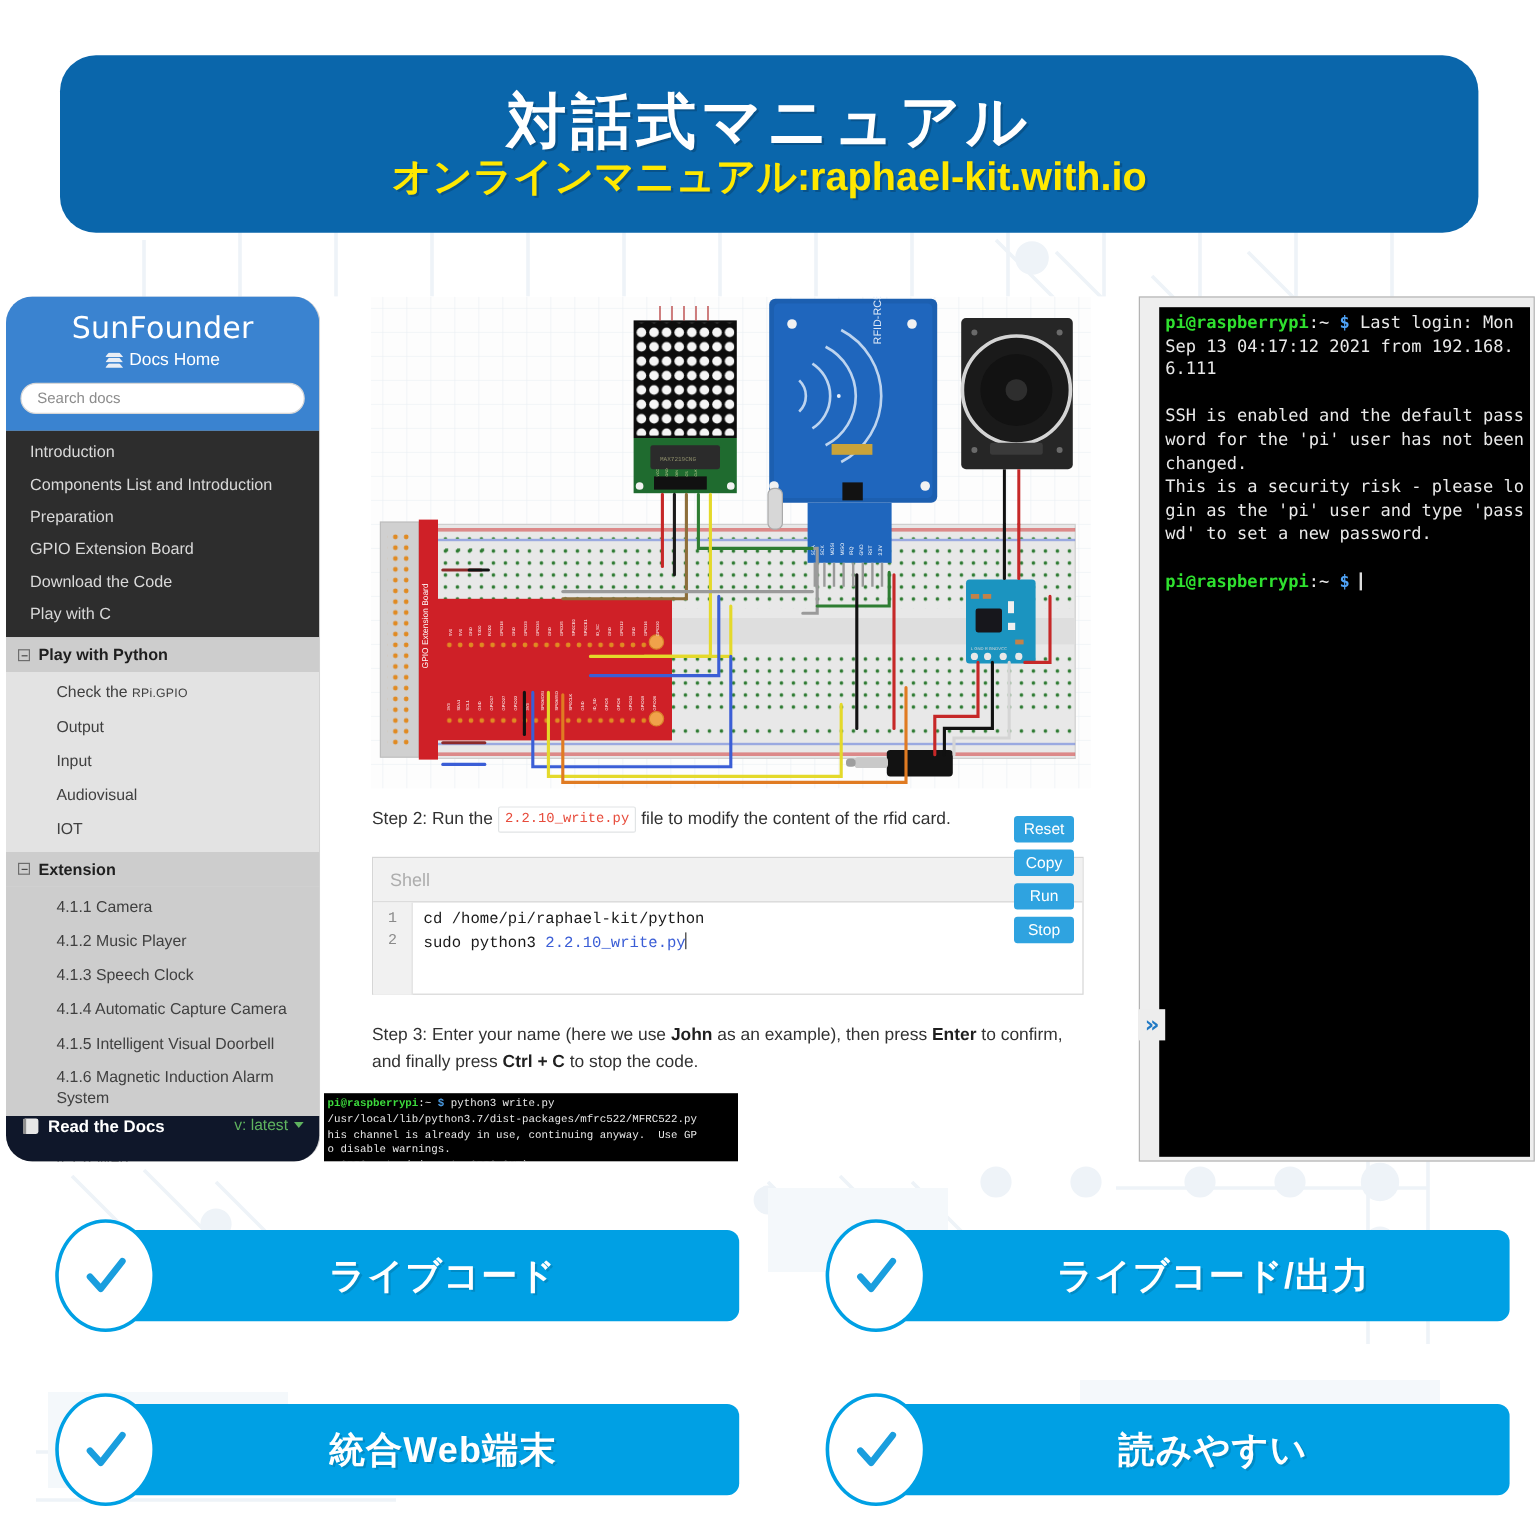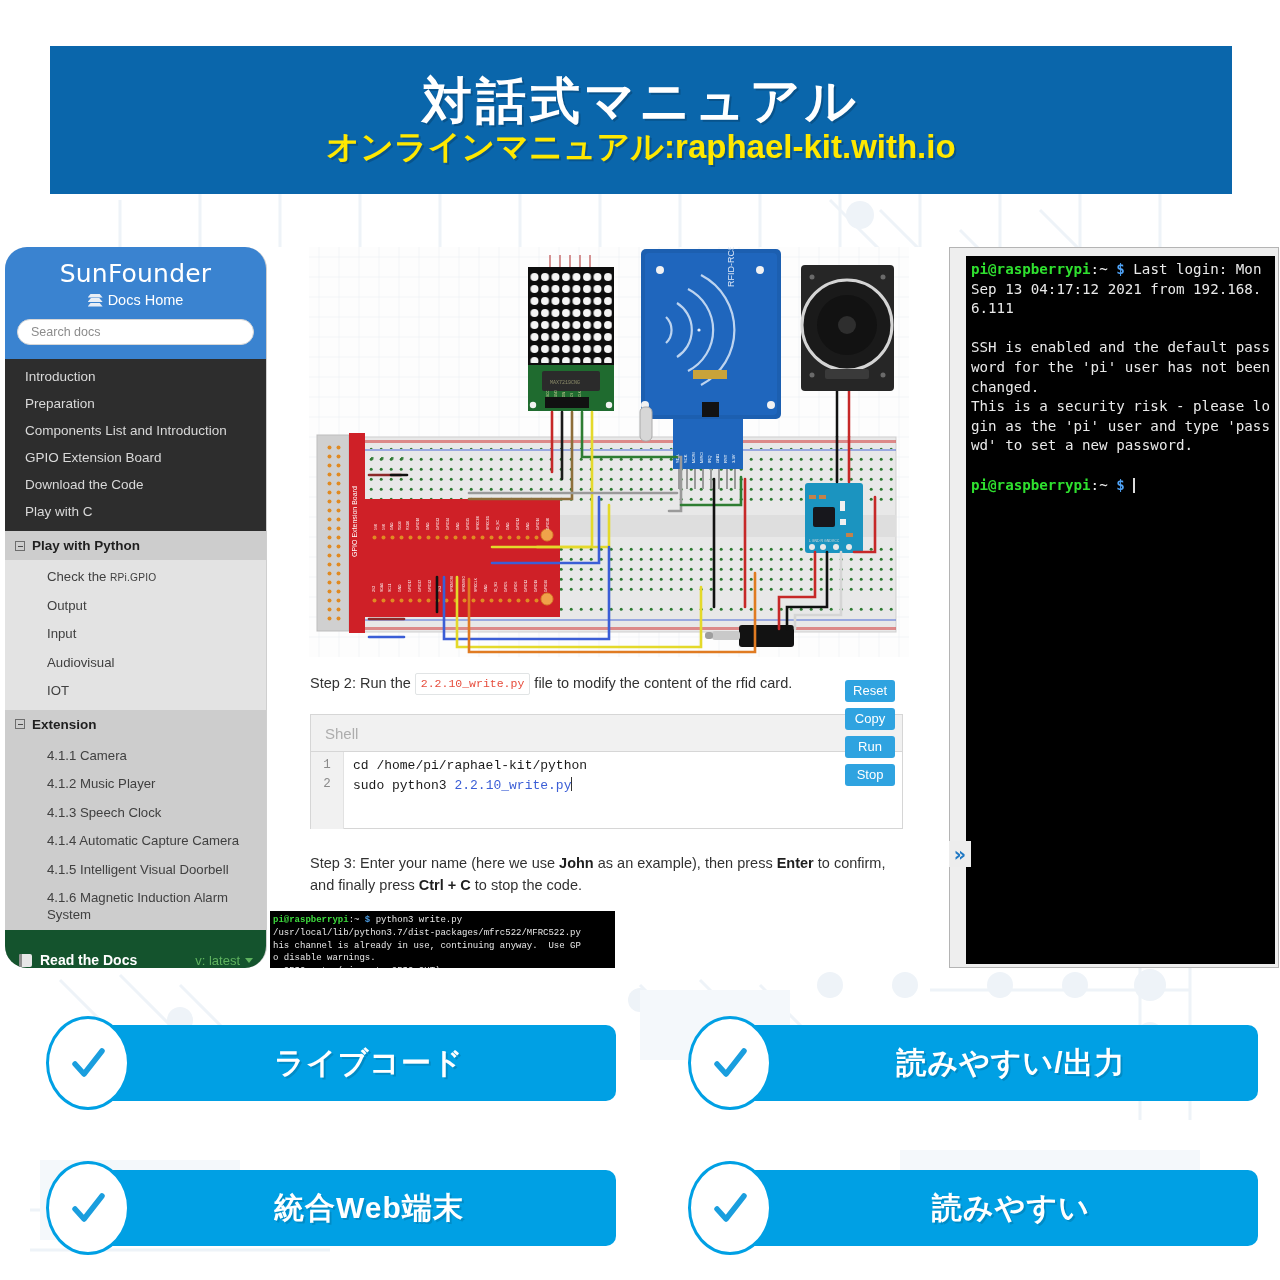--- a/index.html
+++ b/index.html
@@ -23,20 +23,21 @@
   }
 
   
   .banner {
     position: absolute; left: 50px; top: 46px;
     width: 1182px; height: 148px;
     background: #0a66ab;
     display: flex; flex-direction: column;
     align-items: center; justify-content: center;
     gap: 2px;
+    border-radius: 30px;
   }
   .banner-title {
     color: #ffffff;
     font-size: 50px;
     font-weight: bold;
     letter-spacing: 4px;
     line-height: 1.05;
     text-shadow: 2px 2px 0 rgba(0,0,0,0.18);
     white-space: nowrap;
   }
@@ -137,22 +138,22 @@
     cursor: pointer;
   }
   .sb-subitem .tiny { font-size: 10.2px; letter-spacing: .2px; }
   .sb-clip {
     color: #404040; font-size: 13.2px;
     padding: 2px 8px 0 42px; height: 11px; overflow: hidden;
   }
   .rtd-foot {
     position: absolute; left: 0; bottom: 0;
     width: 262px; height: 38px;
-    background: #14532d;
-    display: flex; align-items: flex-end;
+    background: #0f172a;
+    display: flex; align-items: flex-start;
     padding: 0 14px;
     justify-content: space-between;
   }
   .rtd-foot-left {
     display: flex; align-items: center; gap: 8px;
     color: #ffffff; font-size: 14px; font-weight: bold;
   }
   .book-icon {
     display: inline-block; width: 13px; height: 13px;
     background: #e7e7e7;
@@ -380,22 +381,22 @@
               <i></i>
               <i></i>
             </span>
           <span>Docs Home</span>
         </div>
         <input class="sb-search" type="text" placeholder="Search docs" style="">
       </div>
 
       <div class="sb-dark">
         <a class="sb-item">Introduction</a>
+        <a class="sb-item">Components List and Introduction</a>
         <a class="sb-item">Preparation</a>
-        <a class="sb-item">Components List and Introduction</a>
         <a class="sb-item">GPIO Extension Board</a>
         <a class="sb-item">Download the Code</a>
         <a class="sb-item">Play with C</a>
       </div>
 
       <div class="sb-caption">
         <span class="minus-box"></span>
         <span>Play with Python</span>
       </div>
       <div class="sb-sub">
@@ -738,21 +739,21 @@
       </div>
       <div class="feat-circle">
         <svg class="check" viewBox="0 0 40 40">
             <path d="M7 21 L16 31 L34 8" fill="none" stroke="#1a9ede" stroke-width="5.5" stroke-linecap="round" stroke-linejoin="round"></path>
           </svg>
       </div>
     </div>
 
     <div class="feat">
       <div class="feat-bar">
-        <span class="feat-label">読みやすい/出力</span>
+        <span class="feat-label">ライブコード/出力</span>
       </div>
       <div class="feat-circle">
         <svg class="check" viewBox="0 0 40 40">
             <path d="M7 21 L16 31 L34 8" fill="none" stroke="#1a9ede" stroke-width="5.5" stroke-linecap="round" stroke-linejoin="round"></path>
           </svg>
       </div>
     </div>
 
     <div class="feat">
       <div class="feat-bar">

